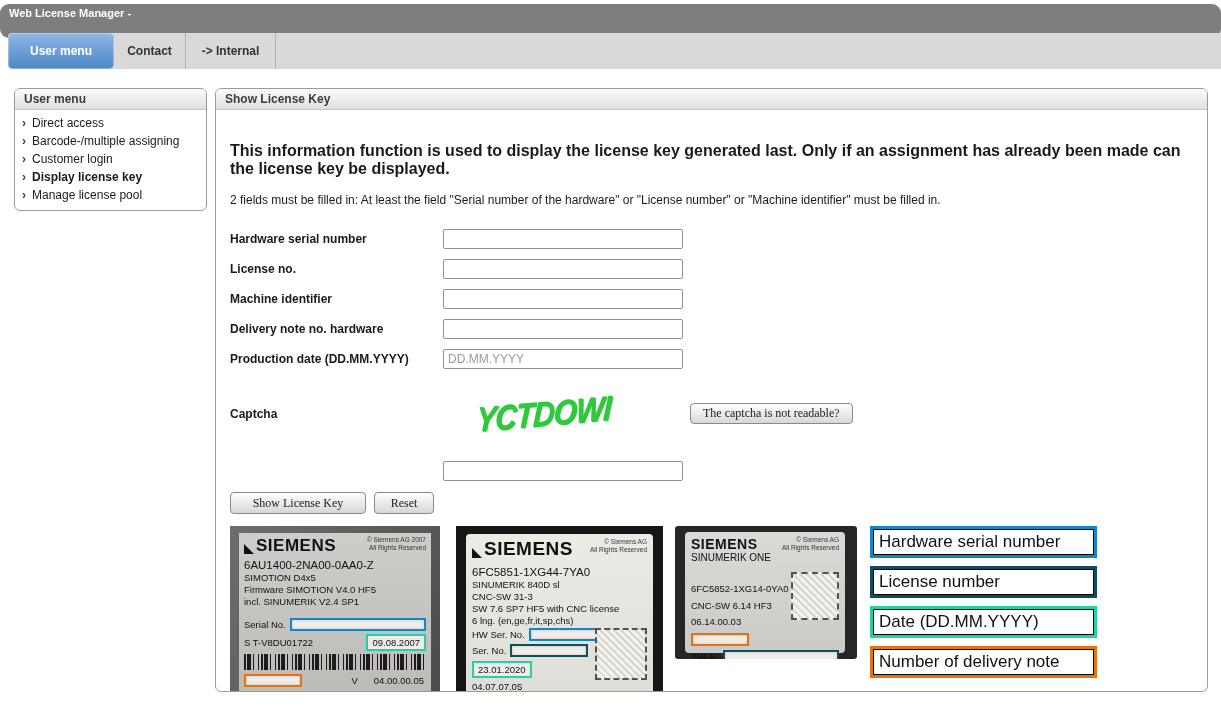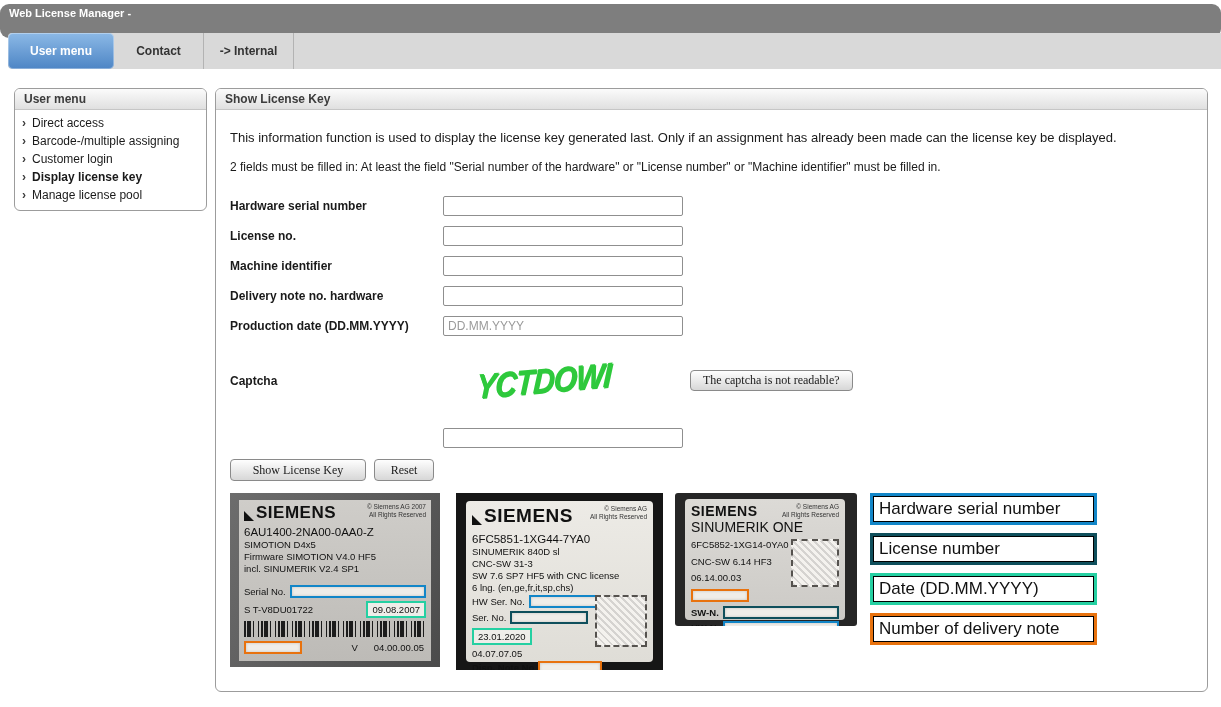--- a/index.html
+++ b/index.html
@@ -10,36 +10,36 @@
   .topbar { position:absolute; top:4px; left:0; right:0; height:34px; background:#7e7e7e;
             color:#fff; font-size:11px; font-weight:bold; line-height:19px; padding-left:9px;border-radius:9px; }
 
   
   .tabstrip { position:absolute; top:33px; left:8px; right:0; height:36px; background:#d9d9d9;
               border-radius:4px 0 0 4px; display:flex; align-items:stretch; }
   .tab { display:flex; align-items:center; justify-content:center; font-size:12px; font-weight:bold;
          color:#333; border-right:1px solid #b3b3b3; cursor:pointer; }
   .tab.active { background:linear-gradient(#8cb9e6,#4d85c5); color:#fff; border-radius:5px;
                 border-right:none; width:106px; box-shadow:inset 0 0 0 1px #ffffff55; }
-  .tab.t2 { width:90px; } .tab.t3 { width:90px; }
+  .tab.t2 { width:72px; } .tab.t3 { width:90px; }
 
   
   .panel-hd { background:linear-gradient(#fbfbfb,#e0e0e0); border-bottom:1px solid #c6c6c6;
               font-weight:bold; font-size:12px; color:#3c3c3c; padding:3px 9px; }
   .sidebar { position:absolute; top:88px; left:14px; width:193px; background:#fff;
              border:1px solid #9c9c9c; border-radius:6px; overflow:hidden; }
   .sidebar ul { list-style:none; margin:4px 0 6px; padding:0; }
   .sidebar li { padding:2px 7px; font-size:12px; display:flex; gap:6px; align-items:baseline; cursor:pointer; }
   .chev { color:#3c3c3c; font-weight:bold; font-size:12px; line-height:1; }
   .sidebar li.active .lbl { font-weight:bold; }
 
   .main { position:absolute; top:88px; left:215px; width:993px; height:604px; background:#fff;
           border:1px solid #9c9c9c; border-radius:6px; overflow:hidden; }
   .main-content { padding:10px 14px 0; }
-  p.bold-intro { font-size:13px; font-weight:normal; margin:10px 0 0; }
+  p.bold-intro { font-size:16px; font-weight:bold; margin:22px 0 0; }
   p.intro { font-size:12px; margin:15px 0 0; }
 
   
   .form { margin-top:22px; }
   .frow { display:flex; align-items:center; margin-bottom:10px; }
   .frow .flabel { width:213px; font-size:12px; font-weight:bold; }
   .tinput { width:240px; height:20px; border:1px solid #8f8f8f; border-radius:2px;
             font-size:12px; padding:0 4px; color:#333; font-family:"Liberation Sans", sans-serif; }
   .tinput::placeholder { color:#9a9a9a; }
 
@@ -265,22 +265,22 @@
 
       <div class="photo photo3">
         <div class="lab lab3">
           <div class="hd-row">
             <span class="brand3">SIEMENS</span>
             <div class="copy">
               <div>© Siemens AG</div>
               <div>All Rights Reserved</div>
             </div>
           </div>
-          <div class="ln9" style="font-size:14px; margin-top:0;">SINUMERIK ONE</div>
-          <div class="ln9" style="margin-top:4px;">6FC5852-1XG14-0YA0</div>
+          <div class="ln9" style="font-size:10px; margin-top:0;">SINUMERIK ONE</div>
+          <div class="ln9" style="margin-top:20px;">6FC5852-1XG14-0YA0</div>
           <div class="ln9" style="margin-top:6px;">CNC-SW 6.14 HF3</div>
           <div class="ln9" style="margin-top:5px;">06.14.00.03</div>
           <div class="chip bd-orange" style="width:58px; margin-top:6px;"></div>
           <div class="rowf" style="margin-top:4px;">
             <span class="ln9" style="margin-top:0; font-weight:bold;">SW-N.</span>
             <div class="chip bd-teal-dk" style="flex:1;"></div>
           </div>
           <div class="rowf" style="margin-top:2px;">
             <span class="ln9" style="margin-top:0; font-weight:bold;">HW-N.</span>
             <div class="chip bd-blue" style="flex:1;"></div>

